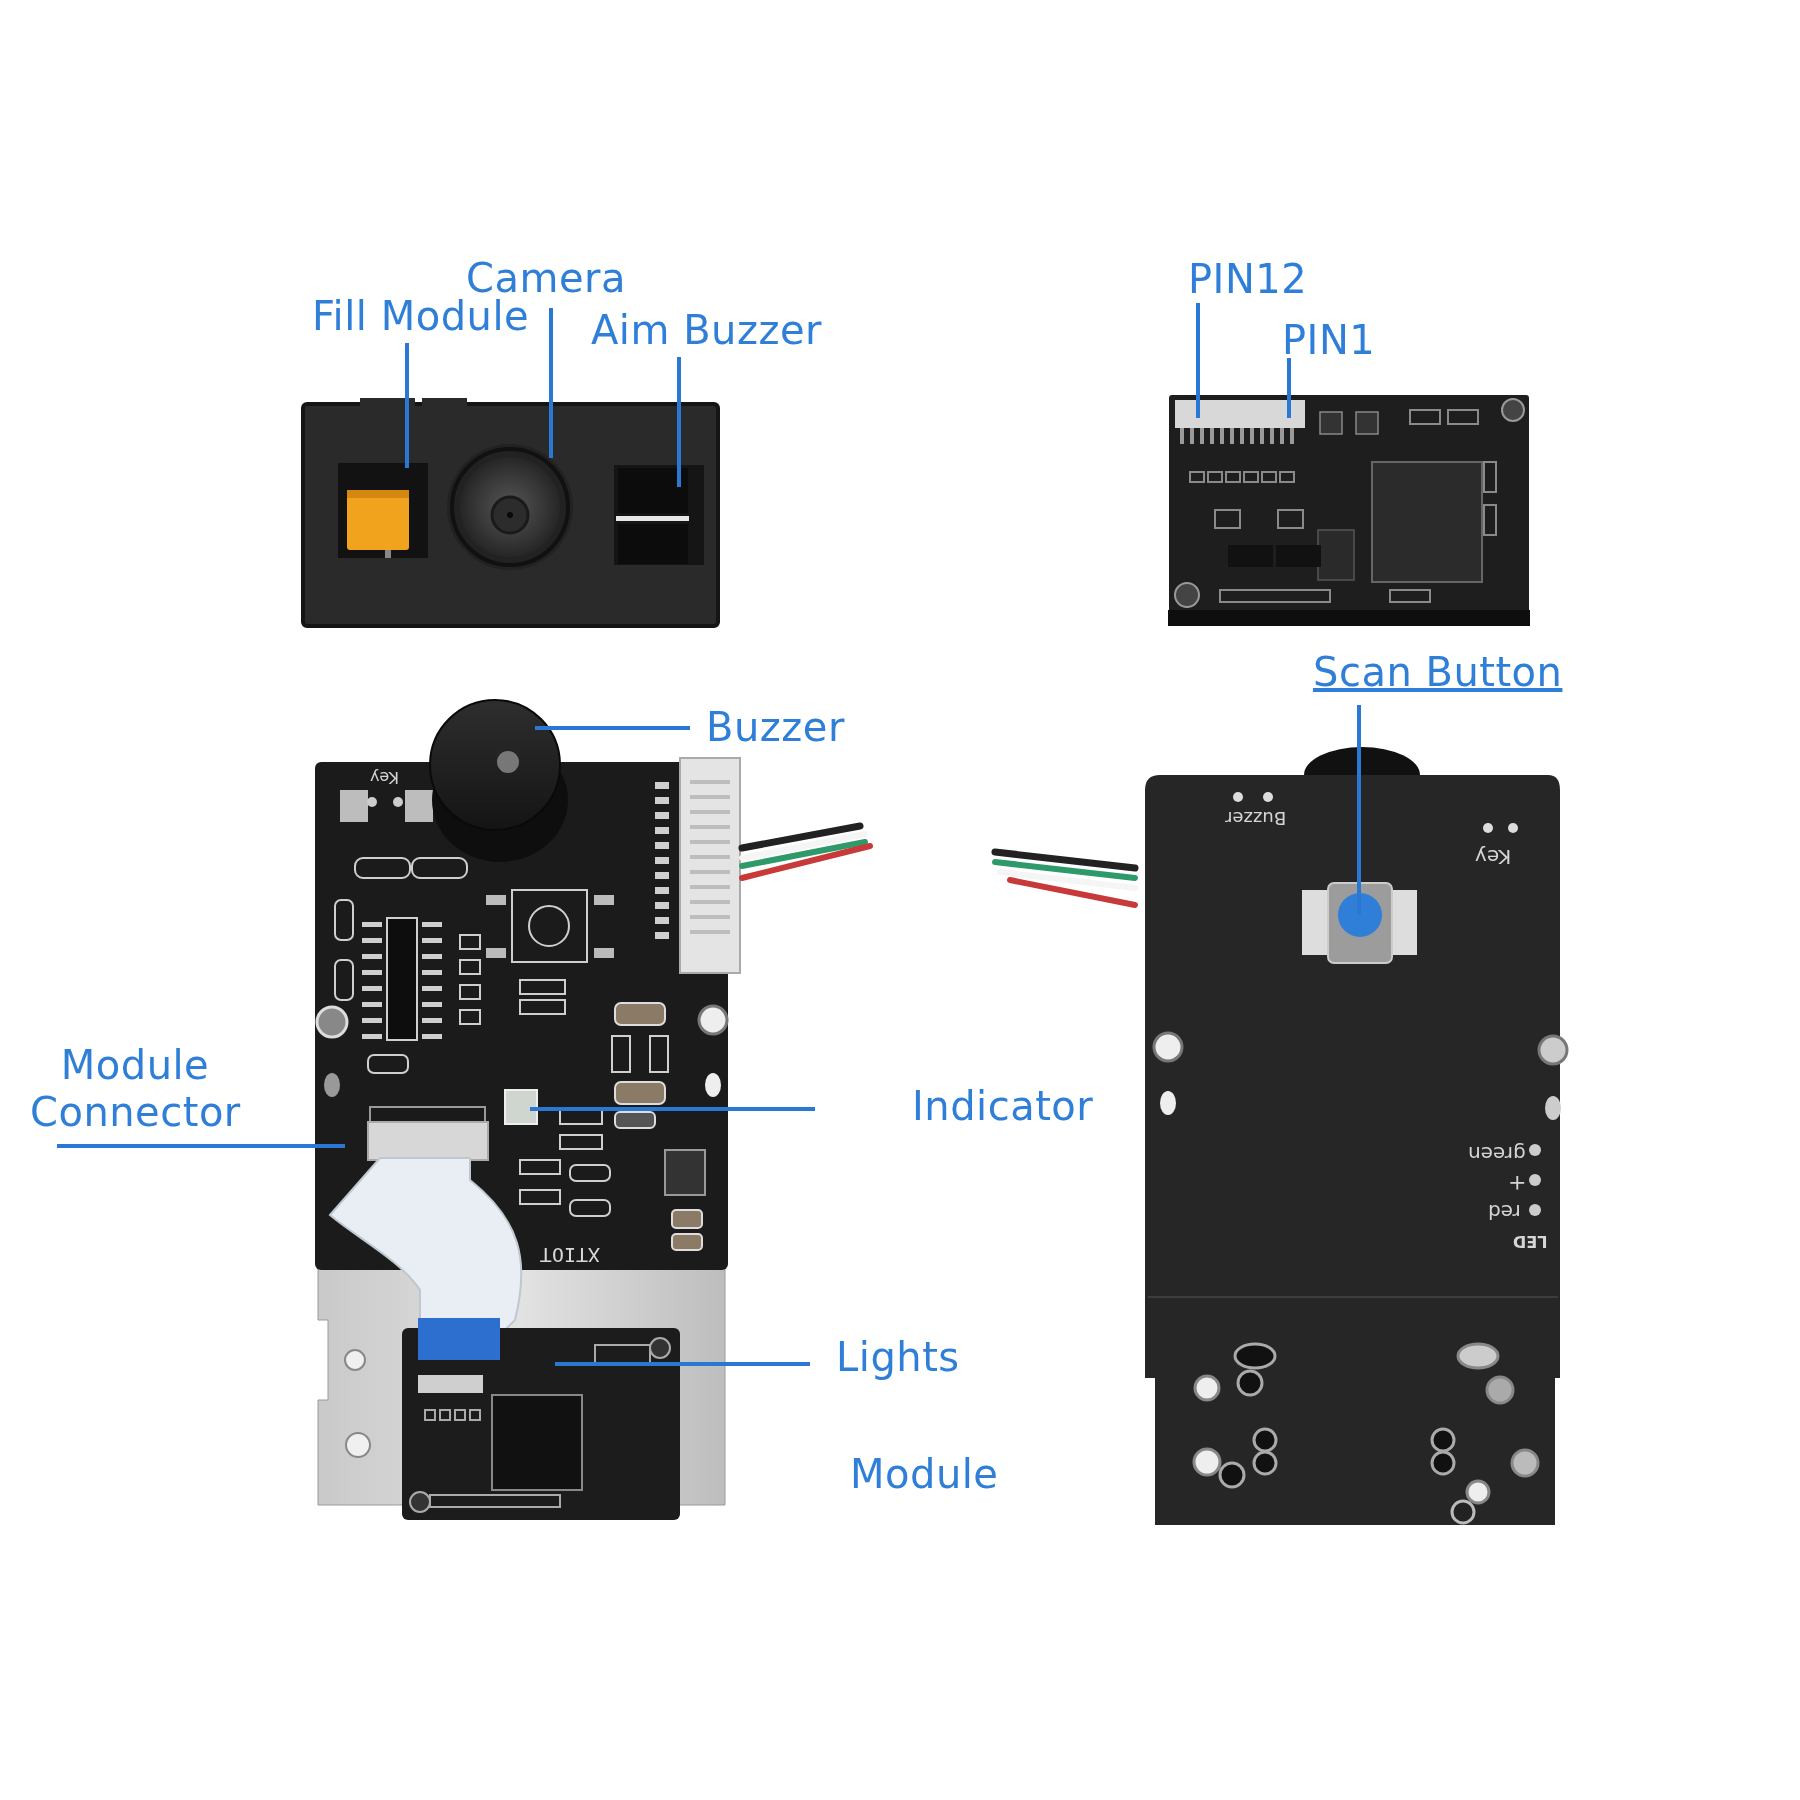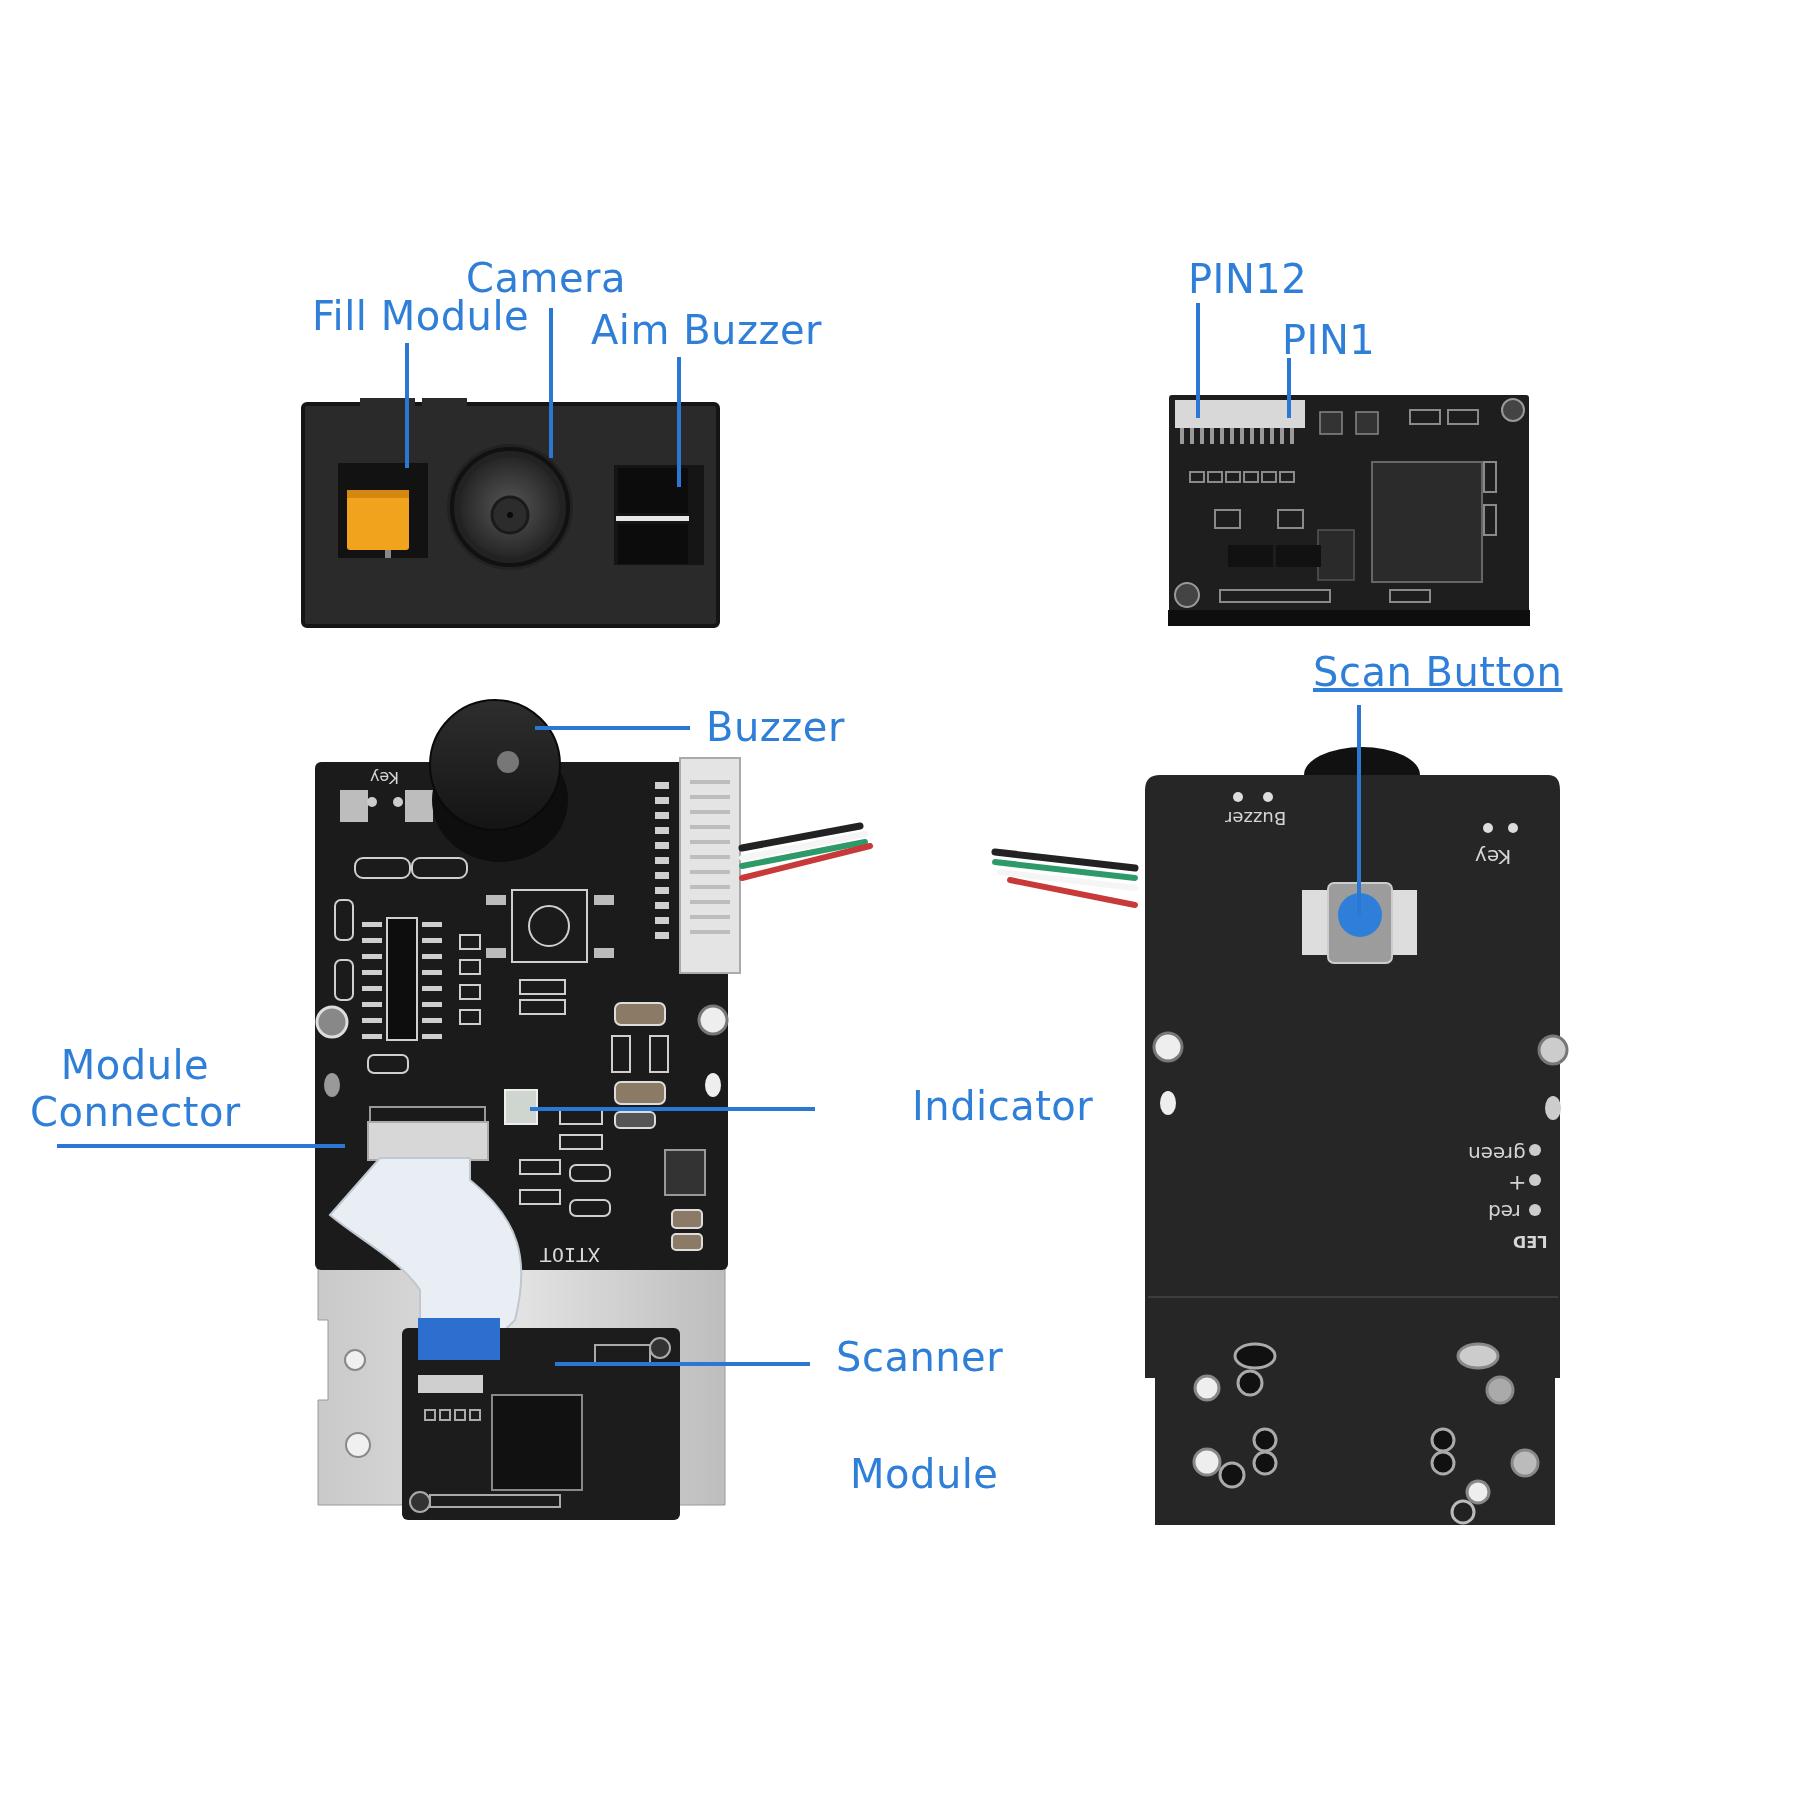--- a/index.html
+++ b/index.html
@@ -320,15 +320,15 @@
 
 <div class="label" style="left:312px;top:296px;">Fill Module</div>
 <div class="label" style="left:466px;top:258px;">Camera</div>
 <div class="label" style="left:591px;top:310px;">Aim Buzzer</div>
 <div class="label" style="left:1188px;top:259px;">PIN12</div>
 <div class="label" style="left:1282px;top:320px;">PIN1</div>
 <div class="label" style="left:706px;top:707px;">Buzzer</div>
 <div class="label center" style="left:30px;top:1045px;width:210px;">Module</div>
 <div class="label" style="left:30px;top:1092px;">Connector</div>
 <div class="label" style="left:912px;top:1086px;">Indicator</div>
-<div class="label" style="left:836px;top:1337px;">Scanner</div>
+<div class="label" style="left:836px;top:1337px;">Lights</div>
 <div class="label" style="left:850px;top:1454px;">Module</div>
 <div class="label" style="left:1313px;top:652px;text-decoration:underline;">Scan Button</div>
 
 </body></html>

